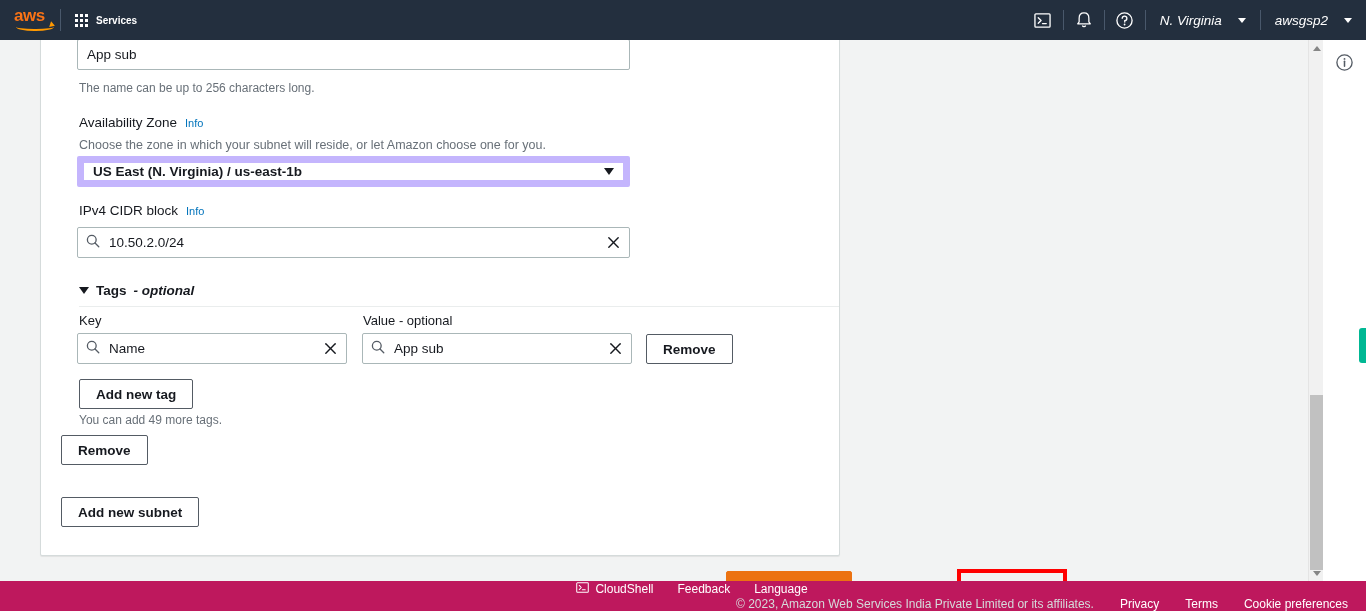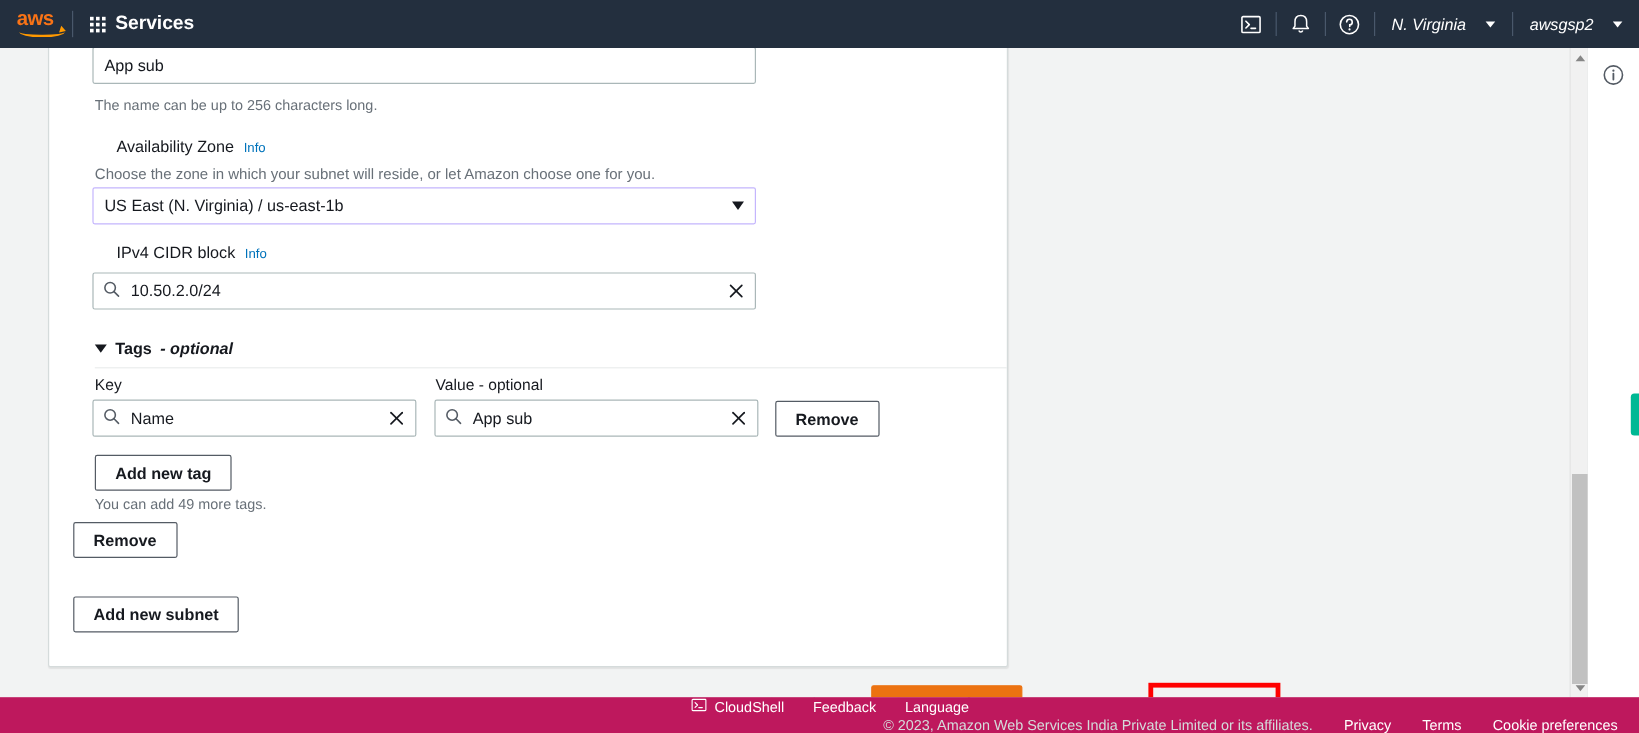--- a/index.html
+++ b/index.html
@@ -46,21 +46,21 @@
   }
   .services-btn {
     display: flex; align-items: center; gap: 8px;
     height: 40px; padding: 0 12px; cursor: pointer;
   }
   .grid-icon {
     display: grid; grid-template-columns: repeat(3, 3px);
     grid-template-rows: repeat(3, 3px); gap: 2px;
   }
   .grid-icon i { background: #ffffff; width: 3px; height: 3px; display: block; }
-  .services-label { color: #ffffff; font-size: 16px; font-weight: bold; }
+  .services-label { color: #ffffff; font-size: 10px; font-weight: bold; }
 
   #searchbar {
     margin-left: 6px;
     width: 540px; height: 29px;
     background: #232f3e;
     border: 1px solid #8a93a0;
     border-radius: 2px;
     display: flex; align-items: center;
     padding: 0 9px;
   }
@@ -108,21 +108,21 @@
     width: 800px; height: 532px;
     background: #ffffff;
     border: 1px solid #d5dbdb;
     border-radius: 2px;
     box-shadow: 0 1px 1px rgba(0,0,0,0.07);
   }
   .card-inner { position: relative; padding: 0 36px; height: 100%; }
 
   .field-label {
     font-size: 13.5px; color: #16191f; font-weight: bold;
-    display: flex; align-items: baseline; gap: 8px; margin-left: 18px;
+    display: flex; align-items: baseline; gap: 8px;
   }
   .field-label .lbl-plain { font-weight: normal; color: #16191f; }
   .info-link {
     color: #0073bb; font-size: 11px; font-weight: normal; cursor: pointer;
   }
   .field-desc {
     font-size: 12.5px; color: #687078; margin-top: 3px;
   }
   .hint-text { font-size: 12px; color: #687078; }
 
@@ -131,25 +131,25 @@
     border: 1px solid #aab7b8; border-radius: 2px;
     background: #ffffff;
     display: flex; align-items: center;
     padding: 0 9px;
     font-size: 13.5px; color: #16191f;
   }
   .txt-input .val { flex: 1 1 auto; }
 
   .select-box {
     width: 553px; height: 31px;
-    border: 1px solid #c4b5fd; border-radius: 2px;
+    border: 7px solid #c4b5fd; border-radius: 2px;
     background: #ffffff;
     display: flex; align-items: center; justify-content: space-between;
     padding: 0 9px;
-    font-size: 13.5px; color: #16191f; cursor: pointer;
+    font-size: 13.5px; color: #16191f; cursor: pointer; font-weight: bold;
   }
   .sel-caret {
     width: 0; height: 0;
     border-left: 5.5px solid transparent;
     border-right: 5.5px solid transparent;
     border-top: 7px solid #16191f;
   }
 
   .search-input {
     height: 31px;

